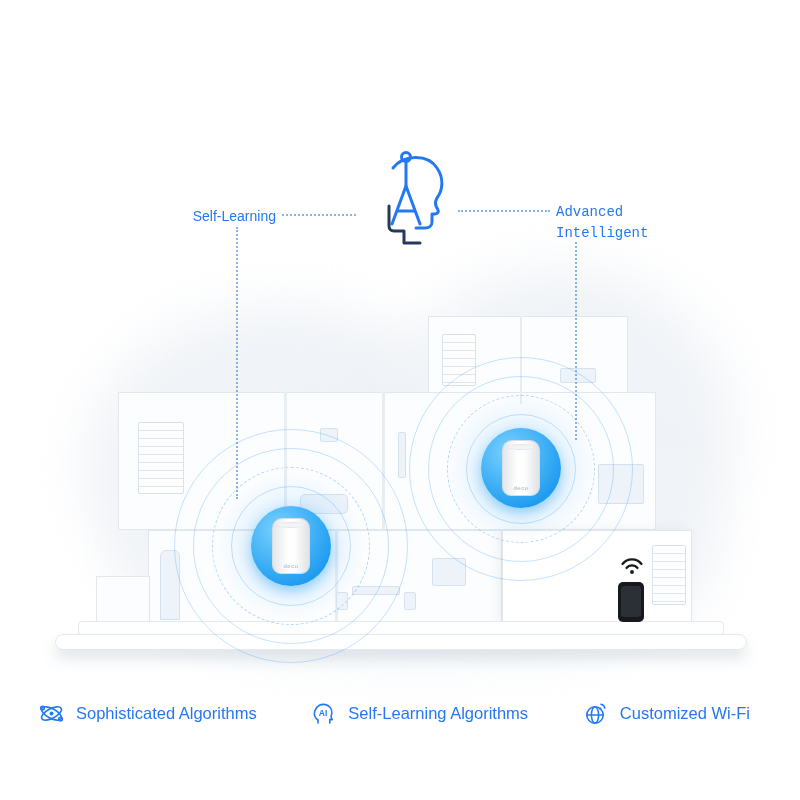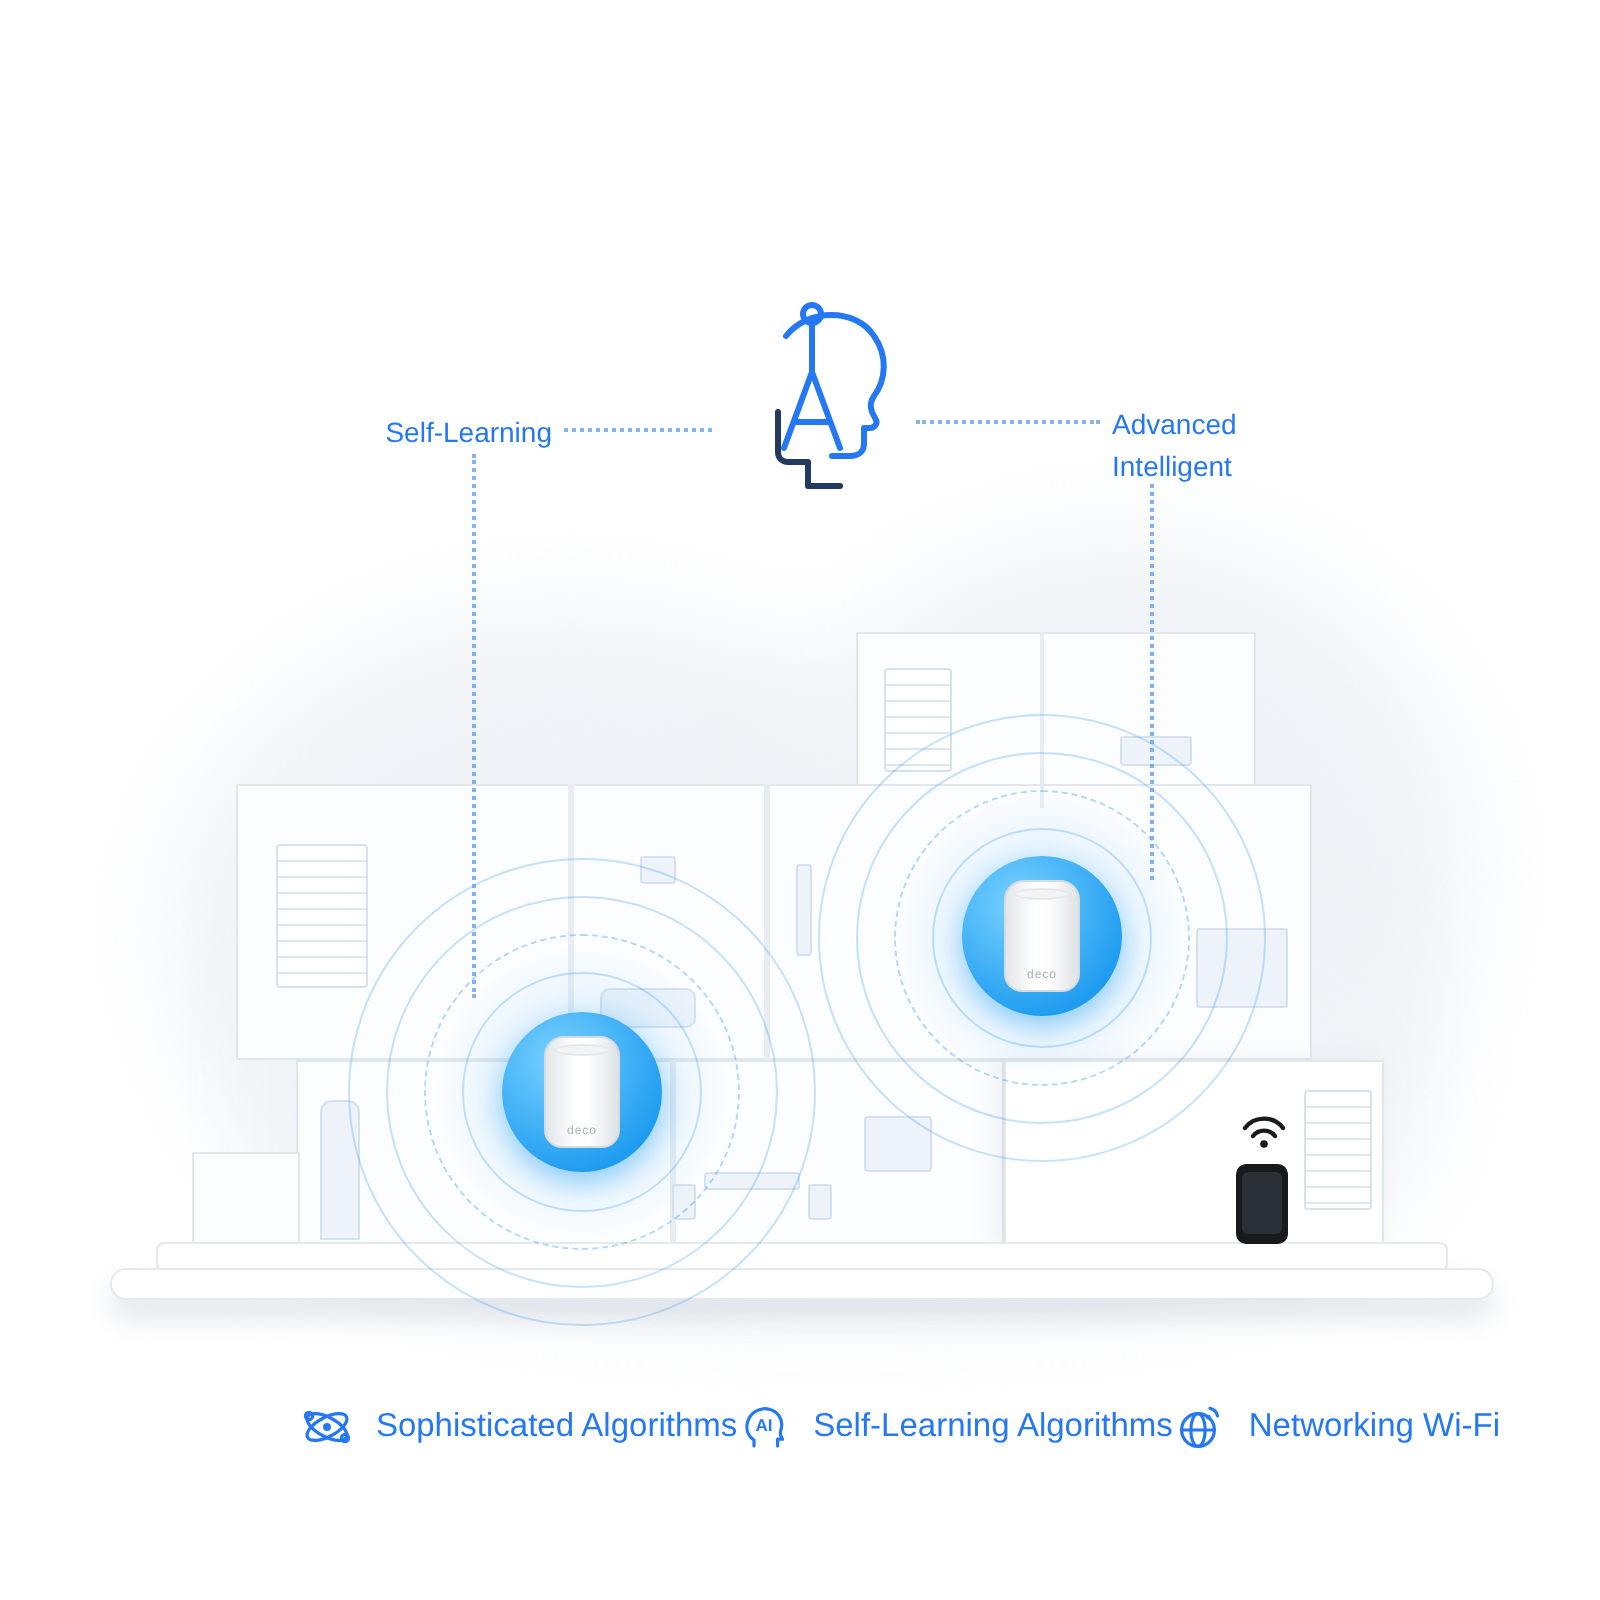--- a/index.html
+++ b/index.html
@@ -23,21 +23,21 @@
   .cloud.c2{left:385px;top:268px;width:350px;height:330px;}
   .cloud.c3{left:130px;top:430px;width:580px;height:225px;border-radius:40%;}
 
   
   .ai-icon{position:absolute;left:352px;top:146px;width:105px;height:112px;z-index:6;}
   .blue-stroke{stroke:var(--accent-blue);fill:none;stroke-width:3;stroke-linecap:round;stroke-linejoin:round;}
   .dark-stroke{stroke:#233a5e;fill:none;stroke-width:3;stroke-linecap:round;stroke-linejoin:round;}
 
   .callout{position:absolute;color:var(--accent-blue);font-size:14px;z-index:6;}
   .callout.left{left:186px;top:208px;width:90px;text-align:right;}
-  .callout.right{left:556px;top:202px;line-height:1.5;text-align:left;}
+  .callout.right{left:556px;top:202px;line-height:1.5;text-align:left;font-family:Liberation Mono, monospace;}
   .hline{position:absolute;border-top:2px dotted var(--line-blue);opacity:.75;z-index:6;}
   .hline.l{left:282px;top:214px;width:74px;}
   .hline.r{left:458px;top:210px;width:92px;}
   .vline{position:absolute;border-left:2px dotted var(--line-blue);opacity:.75;z-index:6;}
   .vline.l{left:236px;top:227px;height:272px;}
   .vline.r{left:575px;top:242px;height:198px;}
 
   
   .house{position:absolute;inset:0;z-index:2;}
   .room{position:absolute;background:#fcfdfe;border:1px solid #e2e7ed;}
@@ -71,21 +71,21 @@
   .deco .deco-label{position:absolute;bottom:4px;left:0;width:100%;text-align:center;
                     font-size:6px;color:#aab2b9;letter-spacing:.5px;}
 
   
   .wifi-mark{position:absolute;left:619px;top:557px;width:26px;height:18px;z-index:5;}
   .phone{position:absolute;left:618px;top:582px;width:26px;height:40px;background:#17191d;
          border-radius:5px;z-index:5;}
   .phone .screen{position:absolute;left:3px;right:3px;top:4px;bottom:5px;background:#2b2f36;border-radius:3px;}
 
   
-  .features{position:absolute;left:0;right:0;top:700px;display:flex;justify-content:flex-end;
+  .features{position:absolute;left:0;right:0;top:700px;display:flex;justify-content:space-between;
             padding:0 50px 0 38px;z-index:6;}
   .feature{display:flex;align-items:center;gap:11px;}
   .feature .label{color:var(--accent-blue);font-size:16.5px;white-space:nowrap;}
   .ficon{width:27px;height:27px;display:block;}
   .ficon .s{stroke:var(--accent-blue);fill:none;stroke-width:1.6;stroke-linecap:round;stroke-linejoin:round;}
   .ficon .f{fill:var(--accent-blue);stroke:none;}
   .ficon text{fill:var(--accent-blue);font-family:"Liberation Sans",sans-serif;font-weight:bold;}
   .wifi-s{stroke:#17191d;fill:none;stroke-width:2.2;stroke-linecap:round;}
 </style>
 </head>
@@ -206,17 +206,17 @@
     </div>
 
     <div class="feature">
       <svg class="ficon" viewBox="0 0 27 27">
         <circle class="s" cx="13" cy="15" r="8.2"></circle>
         <ellipse class="s" cx="13" cy="15" rx="3.6" ry="8.2"></ellipse>
         <line class="s" x1="4.8" y1="15" x2="21.2" y2="15"></line>
         <path class="s" d="M19 4.2 a5 5 0 0 1 3.8 3.8"></path>
         <circle class="f" cx="18.2" cy="8.6" r="1.2"></circle>
       </svg>
-      <span class="label">Networking Wi-Fi</span>
+      <span class="label">Customized Wi-Fi</span>
     </div>
 
   </div>
 </div>
 
 </body></html>

